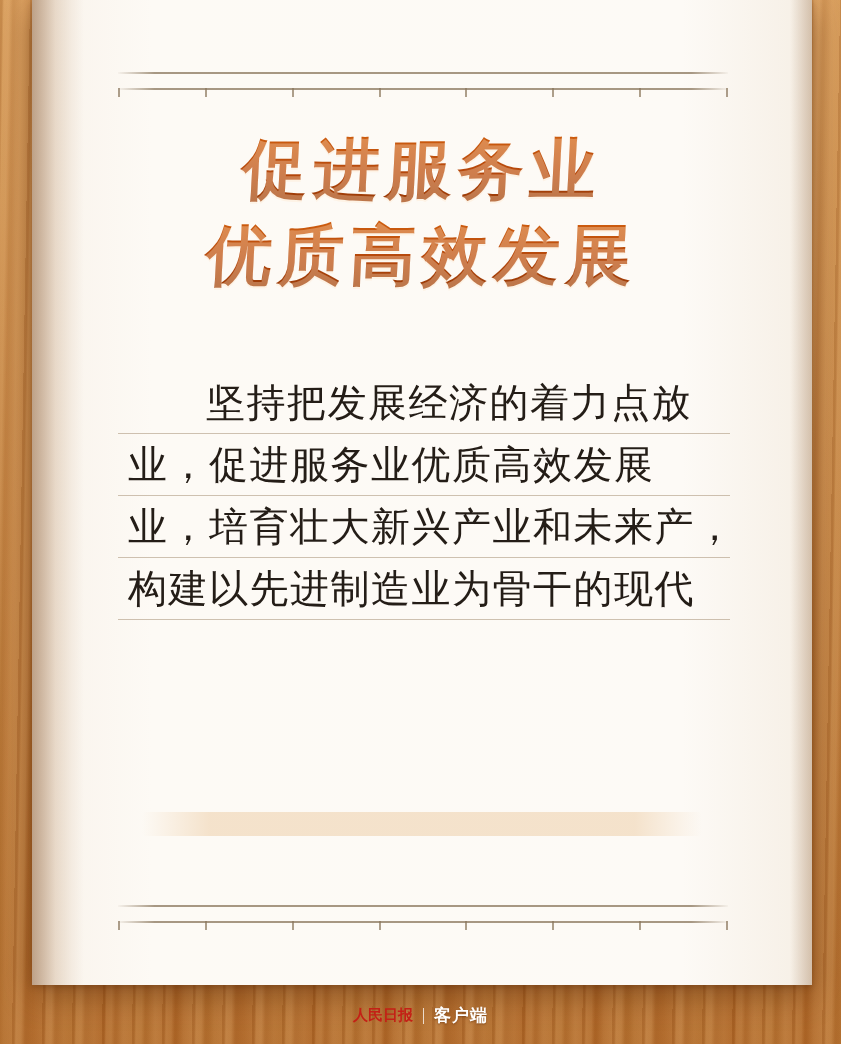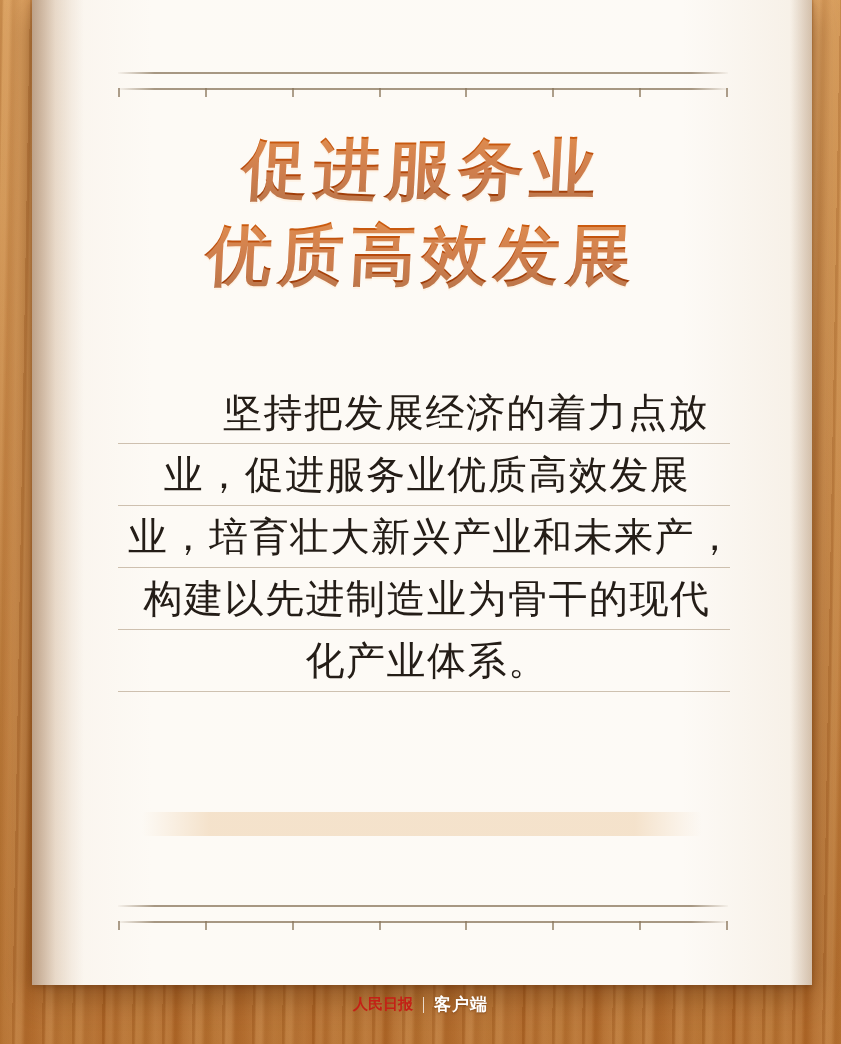--- a/index.html
+++ b/index.html
@@ -138,23 +138,22 @@
     background-clip: text;
     -webkit-text-fill-color: transparent;
     text-shadow: 0 2px 0 rgba(255, 230, 200, .35);
     transform: skewX(-3deg);
   }
 
   
   .quote {
     position: absolute;
     left: 96px;
-    top: 382px;
+    top: 372px;
     width: 598px;
-    text-align: center;
   }
   .qline {
     position: relative;
     height: 62px;
     line-height: 62px;
     font-size: 39px;
     letter-spacing: 1.5px;
     color: #241d17;
     font-family: "DejaVu Serif", "Liberation Serif", serif;
     white-space: nowrap;
@@ -192,21 +191,21 @@
     font-size: 21px;
     color: #3f3024;
     letter-spacing: 1px;
     line-height: 32px;
   }
 
   
   .footer {
     position: absolute;
     left: 0;
-    bottom: 28px;
+    bottom: 17px;
     width: 841px;
     display: flex;
     align-items: center;
     justify-content: center;
     gap: 10px;
   }
   .logo-mark {
     display: inline-flex;
     align-items: center;
     gap: 2px;
@@ -261,21 +260,20 @@
     <div class="title-block">
       <div class="title-line">促进服务业</div>
       <div class="title-line">优质高效发展</div>
     </div>
 
     <div class="quote">
       <div class="qline first">坚持把发展经济的着力点放</div>
       <div class="qline">业，促进服务业优质高效发展</div>
       <div class="qline">业，培育壮大新兴产业和未来产，</div>
       <div class="qline">构建以先进制造业为骨干的现代</div>
-      <div class="qline last">化产业体系。</div>
     </div>
 
     <div class="attrib">
     </div>
 
     <div class="rule-bottom">
       <div class="rule-line a"></div>
       <div class="rule-line b"></div>
       <div class="tick-row">
         <span class="tick"></span>

